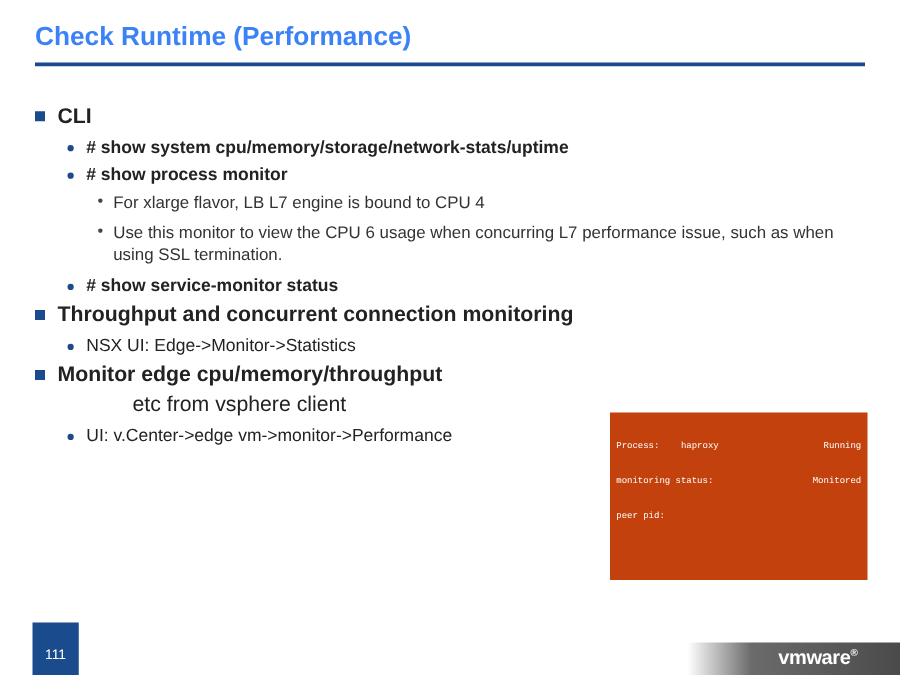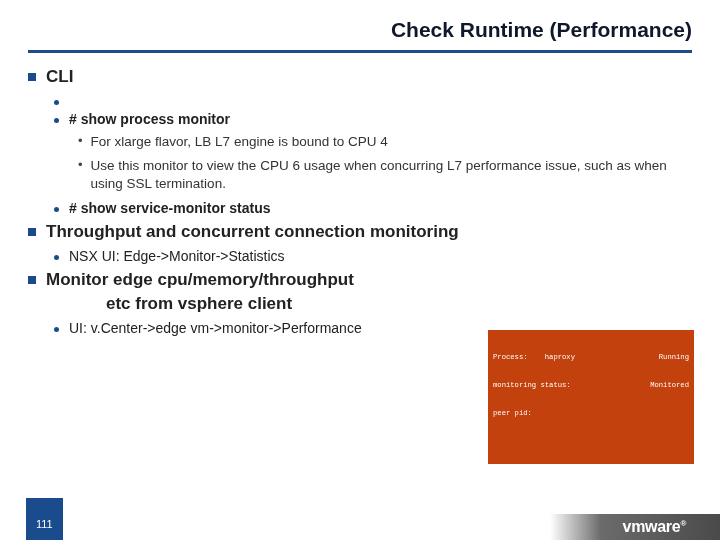--- a/index.html
+++ b/index.html
@@ -13,25 +13,24 @@
   }
   .slide {
     width: 100%;
     height: 100%;
     padding: 18px 28px 0 28px;
     position: relative;
   }
   .title {
     font-size: 21px;
     font-weight: bold;
-    color: #0f172a;
+    color: #3b82f6;
     padding-bottom: 8px;
     border-bottom: 3px solid #1a4b8c;
-    margin-bottom: 14px;
-    text-align: right;
+    margin-bottom: 30px;
   }
   .sec {
     display: flex;
     margin-bottom: 4px;
   }
   .square {
     width: 8px;
     height: 8px;
     background: #1a4b8c;
     margin-top: 6px;
@@ -80,21 +79,21 @@
     line-height: 1.3;
   }
   .subsub-text {
     font-size: 13.5px;
     color: #333;
     line-height: 1.35;
   }
   .indent {
     margin-left: 78px;
     font-size: 17px;
-    font-weight: bold;
+    font-weight: normal;
     color: #222;
     margin-top: 4px;
     margin-bottom: 6px;
   }
   .terminal {
     position: absolute;
     right: 26px;
     top: 330px;
     width: 206px;
     height: 134px;
@@ -151,20 +150,21 @@
 
   <div class="title">Check Runtime (Performance)</div>
 
   <div class="sec">
     <div class="square"></div>
     <div class="sec-text">CLI</div>
   </div>
 
   <div class="sub">
     <div class="dot"></div>
+    <div class="sub-text"># show system cpu/memory/storage/network-stats/uptime</div>
   </div>
 
   <div class="sub">
     <div class="dot"></div>
     <div class="sub-text"># show process monitor</div>
   </div>
 
   <div class="subsub">
     <div class="tinydot">•</div>
     <div class="subsub-text">For xlarge flavor, LB L7 engine is bound to CPU 4</div>

